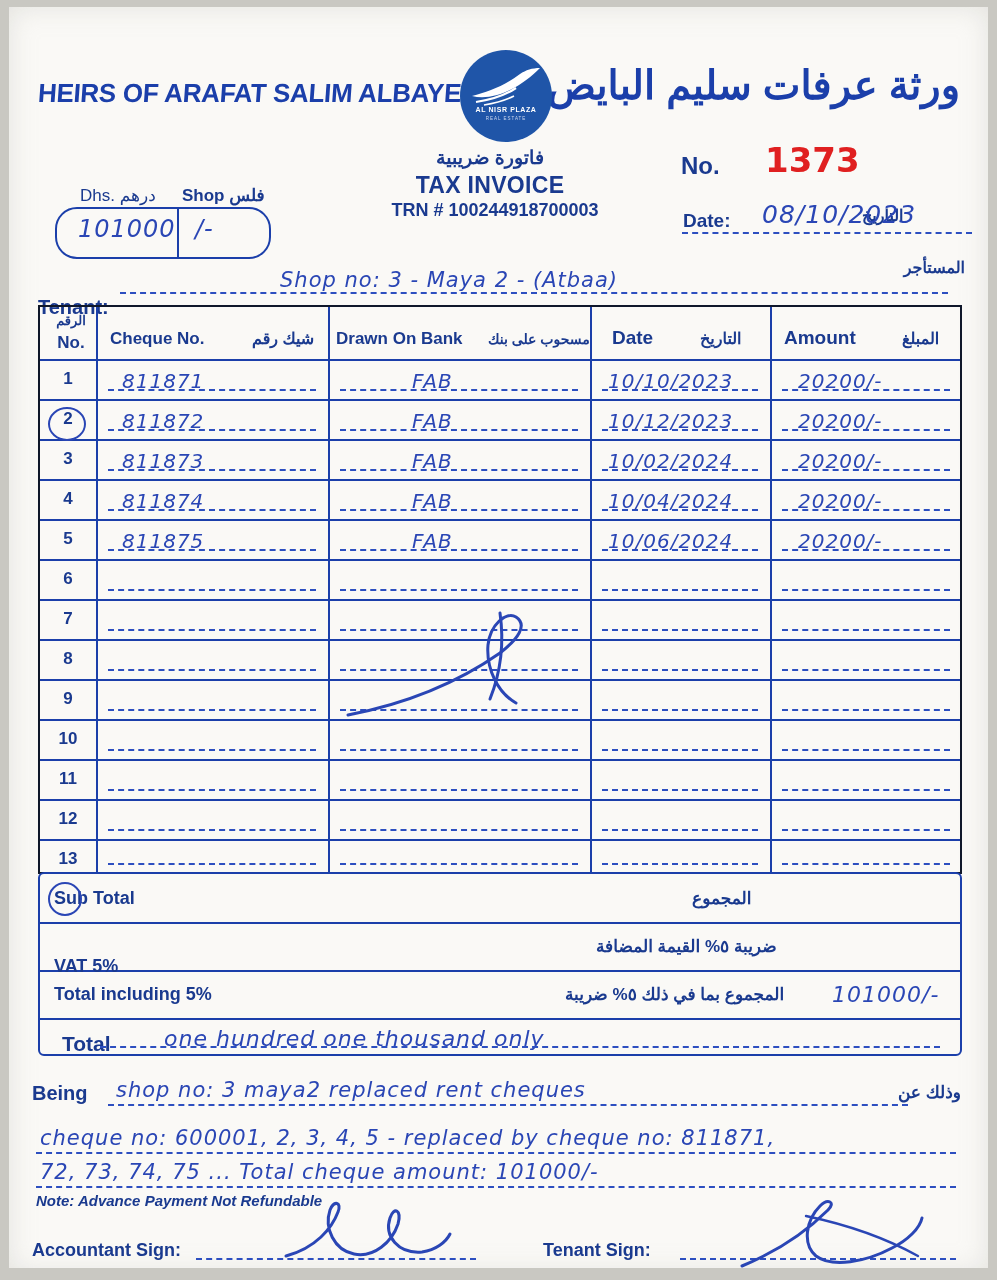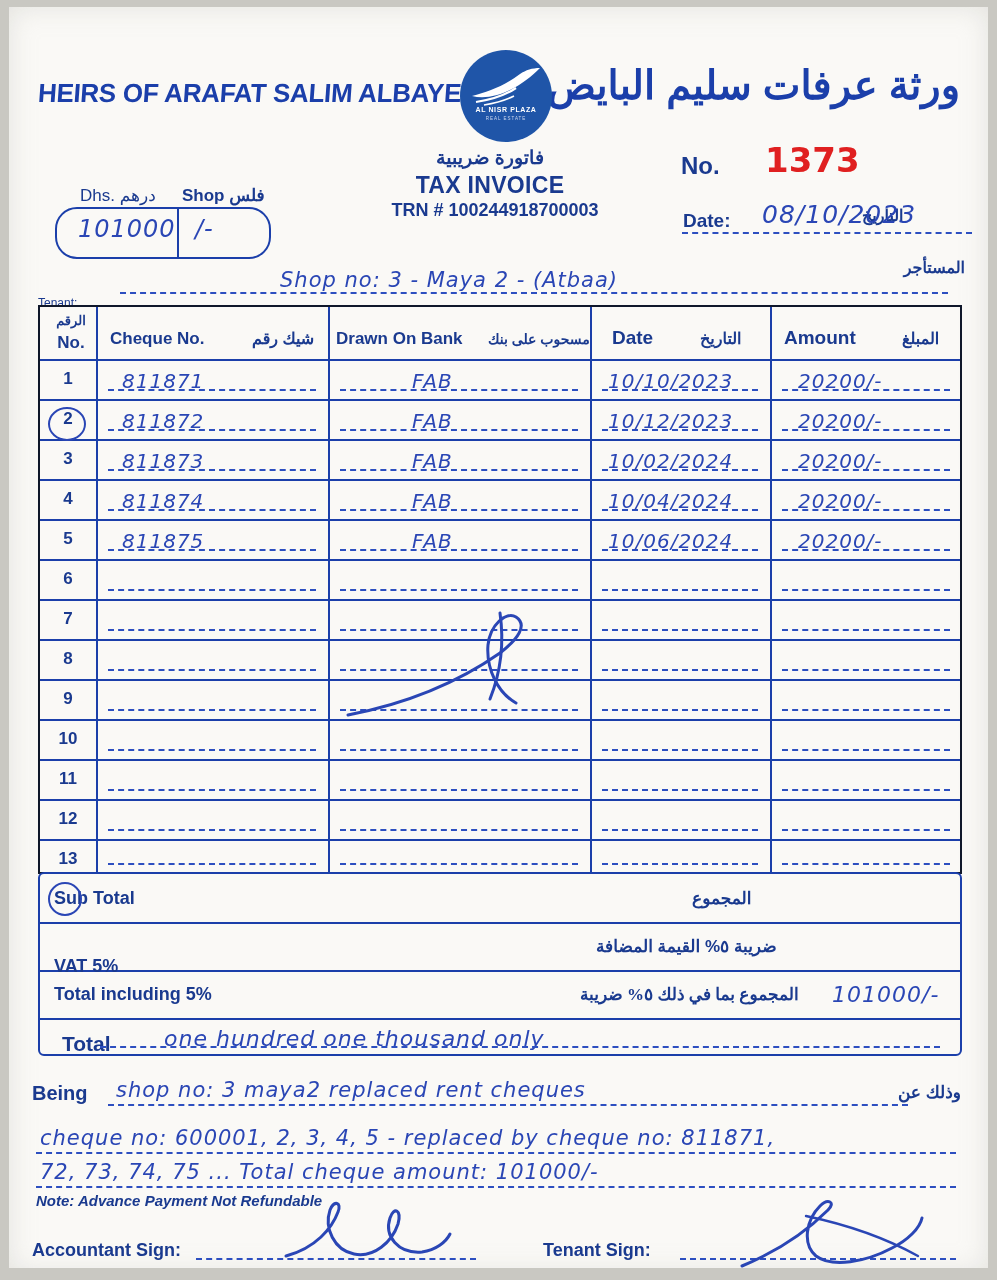--- a/index.html
+++ b/index.html
@@ -220,22 +220,22 @@
     left: 195px;
     top: 215px;
     font-size: 24px;
   }
 
   
   .tenant-label {
     position: absolute;
     left: 38px;
     top: 296px;
-    font-size: 12px;
-    font-weight: normal;
+    font-size: 20px;
+    font-weight: bold;
   }
   .tenant-ar {
     position: absolute;
     right: 32px;
     top: 258px;
     font-size: 16px;
     font-weight: bold;
     direction: rtl;
   }
   .dashline {
@@ -568,21 +568,21 @@
     <div class="hline" style="top:144px;"></div>
 
     <div class="tot-label" style="left:14px; top:14px;">Sub Total</div>
     <div class="tot-ar" style="left:652px; top:14px;">المجموع</div>
     <div class="circle-mark" style="left:8px; top:8px; width:30px; height:30px;"></div>
 
     <div class="tot-label" style="left:14px; top:62px;margin-top:20px;">VAT 5%</div>
     <div class="tot-ar" style="left:556px; top:62px;">ضريبة ٥% القيمة المضافة</div>
 
     <div class="tot-label" style="left:14px; top:110px;">Total including 5%</div>
-    <div class="tot-ar" style="left:540px; top:110px;font-family:Liberation Serif, serif;">المجموع بما في ذلك ٥% ضريبة</div>
+    <div class="tot-ar" style="left:525px; top:110px;">المجموع بما في ذلك ٥% ضريبة</div>
     <div class="cellhand hand" style="left:792px; top:108px; font-size:22px;text-align:center;">101000/-</div>
 
     <div class="tot-label" style="left:22px; top:158px; font-size:21px;">Total</div>
     <div class="cellhand hand" style="left:124px; top:152px; font-size:22px;">one hundred one thousand only</div>
   </div>
   <div class="dashline" style="left:100px; top:1046px; width:840px;"></div>
 
   <div class="being-label">Being</div>
   <div class="being-ar">وذلك عن</div>
   <div class="dashline" style="left:108px; top:1104px; width:800px;"></div>

